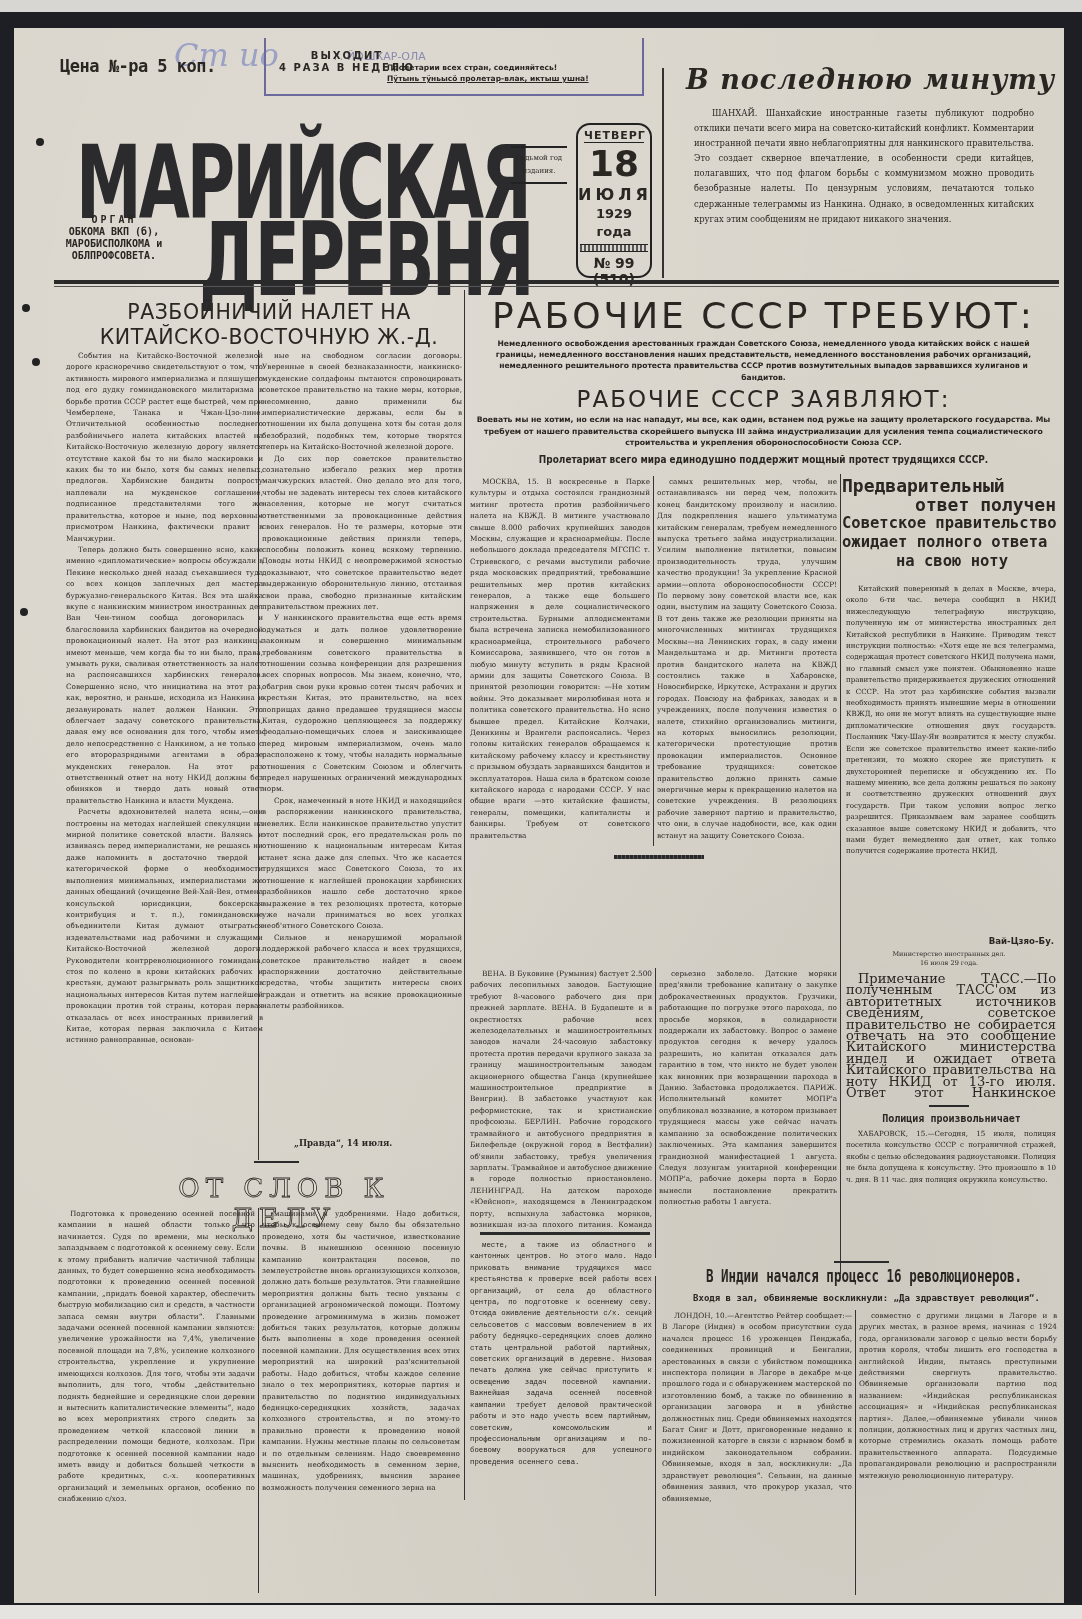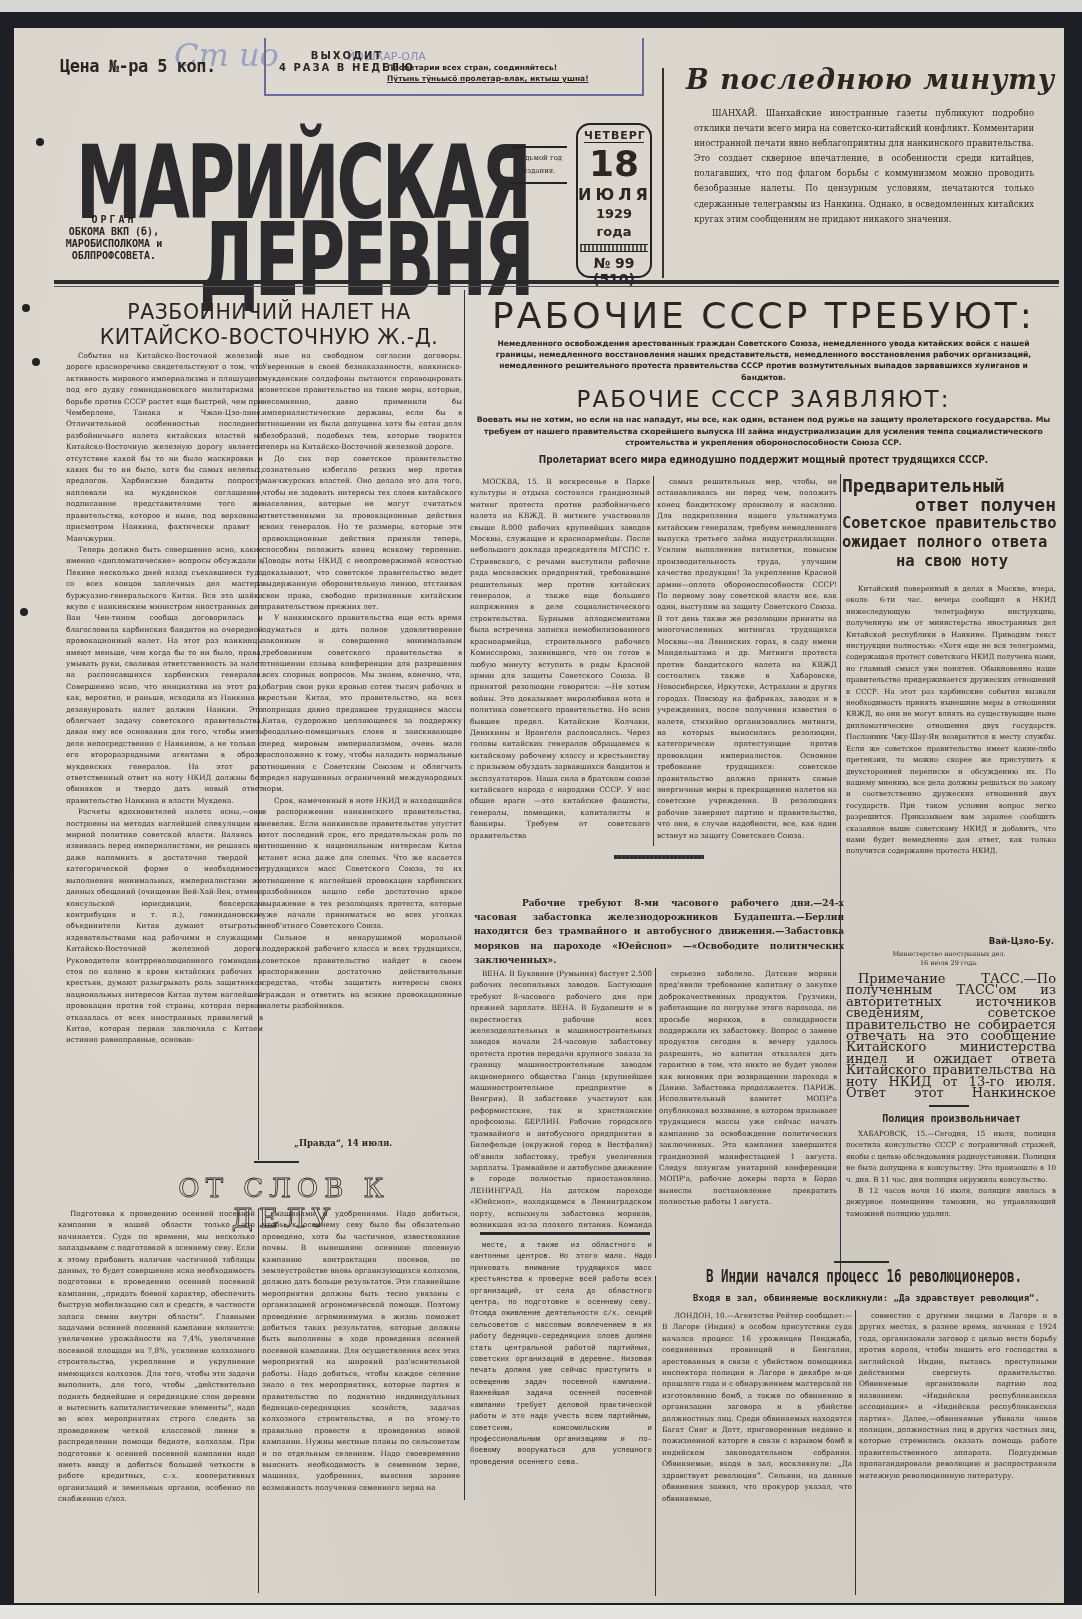--- a/index.html
+++ b/index.html
@@ -180,24 +180,22 @@
     <div>16 июля 29 года.</div>
   </div>
   <div class="abs col" style="left:832px; top:945px; width:210px; height:125px; font-size:13px;">
     <p>Примечание ТАСС.—По полученным ТАСС'ом из авторитетных источников сведениям, советское правительство не собирается отвечать на это сообщение Китайского министерства индел и ожидает ответа Китайского правительства на ноту НКИД от 13-го июля. Ответ этот Нанкинское министерство индел пришлет, согласно его сообщения, немедленно по получении всего текста ноты.</p>
   </div>
   <div class="abs short-rule" style="left:915px; top:1077px; width:40px;"></div>
 
   <div class="abs police-title">Полиция произвольничает</div>
   <div class="abs col" style="left:832px; top:1100px; width:210px; height:92px; font-size:7.1px;">
     <p>ХАБАРОВСК, 15.—Сегодня, 15 июля, полиция посетила консульство СССР с пограничной стражей, якобы с целью обследования радиоустановки. Полиция не была допущена к консульству. Это произошло в 10 ч. дня. В 11 час. дня полиция окружила консульство.</p>
-    <p>В 12 часов ночи 16 июля, полиция явилась в дежурное помещение таможни, но управляющий таможней полицию удалил.</p>
-  </div>
-
-  <div class="abs fight-sub">Рабочие требуют 8-ми часового рабочего дня.—24-х часовая забастовка железнодорожников Будапешта.—Берлин находится без трамвайного и автобусного движения.—Забастовка моряков на пароходе «Юейсноп» —«Освободите политических заключенных».</div>
+  </div>
+
   <div class="abs col" style="left:456px; top:940px; width:182px; height:262px;">
     <p>ВЕНА. В Буковине (Румыния) бастует 2.500 рабочих лесопильных заводов. Бастующие требуют 8-часового рабочего дня при прежней зарплате. ВЕНА. В Будапеште и в окрестностях рабочие всех железоделательных и машиностроительных заводов начали 24-часовую забастовку протеста против передачи крупного заказа за границу машиностроительным заводам акционерного общества Ганца (крупнейшее машиностроительное предприятие в Венгрии). В забастовке участвуют как реформистские, так и христианские профсоюзы. БЕРЛИН. Рабочие городского трамвайного и автобусного предприятия в Билефельде (окружной город в Вестфалии) об'явили забастовку, требуя увеличения зарплаты. Трамвайное и автобусное движение в городе полностью приостановлено. ЛЕНИНГРАД. На датском пароходе «Юейсноп», находящемся в Ленинградском порту, вспыхнула забастовка моряков, возникшая из-за плохого питания. Команда получает гнилую муку, в результате чего несколько человек уже</p>
   </div>
   <div class="abs vsep" style="left:641px; top:940px; height:290px;"></div>
   <div class="abs col" style="left:645px; top:940px; width:178px; height:290px;">
     <p>серьезно заболело. Датские моряки пред'явили требование капитану о закупке доброкачественных продуктов. Грузчики, работающие по погрузке этого парохода, по просьбе моряков, в солидарности поддержали их забастовку. Вопрос о замене продуктов сегодня к вечеру удалось разрешить, но капитан отказался дать гарантию в том, что никто не будет уволен как виновник при возвращении парохода в Данию. Забастовка продолжается. ПАРИЖ. Исполнительный комитет МОПР'а опубликовал воззвание, в котором призывает трудящиеся массы уже сейчас начать кампанию за освобождение политических заключенных. Эта кампания завершится грандиозной манифестацией 1 августа. Следуя лозунгам унитарной конференции МОПР'а, рабочие докеры порта в Бордо вынесли постановление прекратить полностью работы 1 августа.</p>
   </div>
   <div class="abs short-rule" style="left:466px; top:1204px; width:170px; height:3px;"></div>
 
   <div class="abs words-title">ОТ СЛОВ К ДЕЛУ</div>

